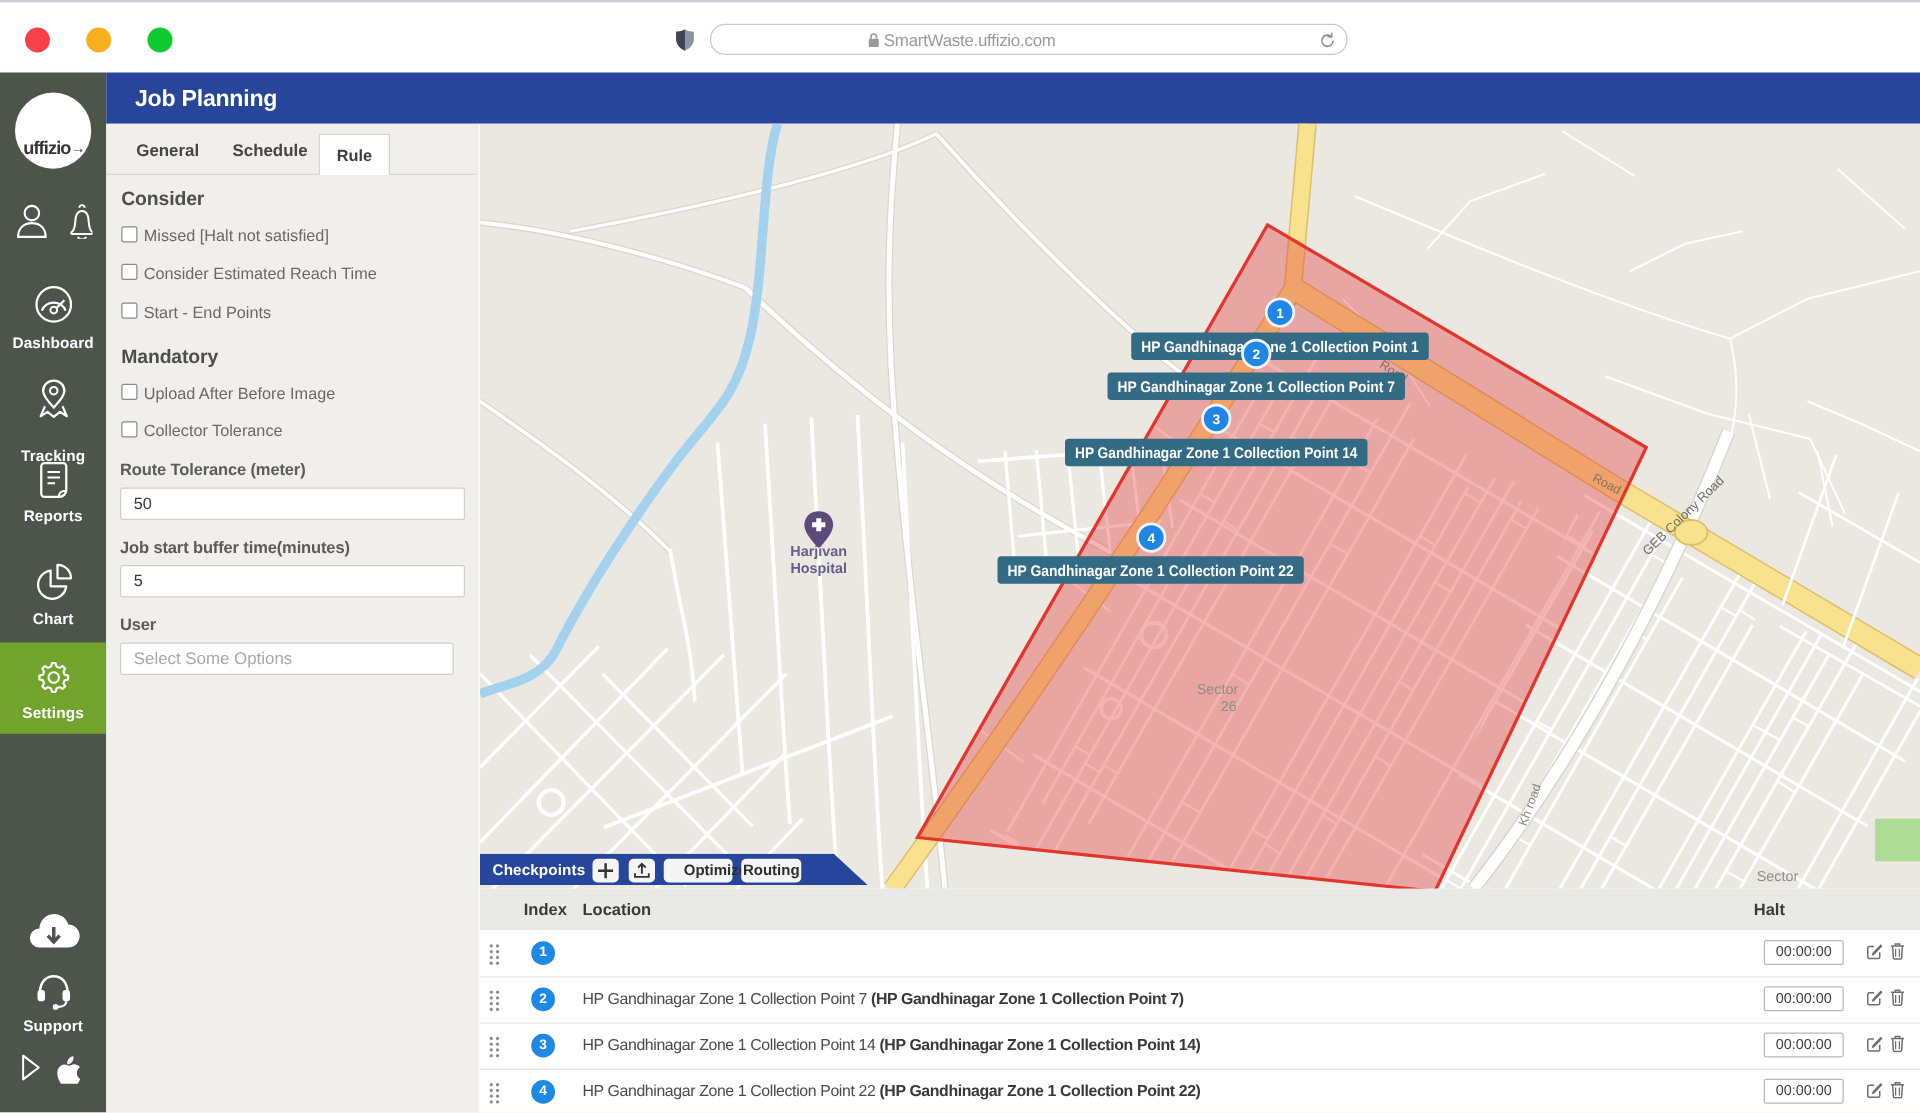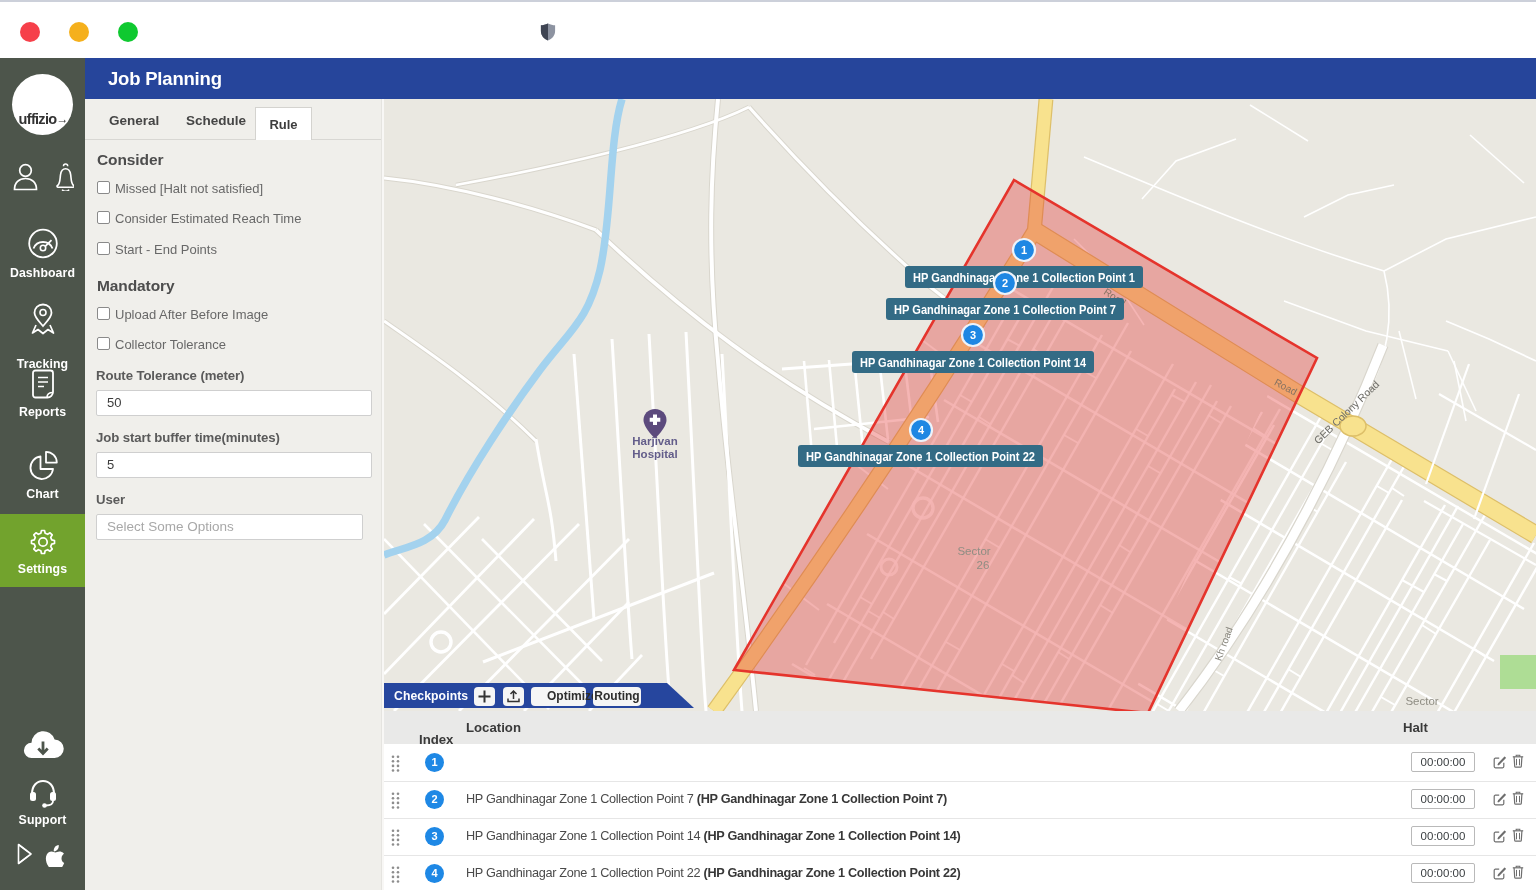--- a/index.html
+++ b/index.html
@@ -52,21 +52,21 @@
 #cktxt { position:absolute; left:394px; top:689px; font-size:12.2px; font-weight:bold; color:#fdfdff; letter-spacing:0.1px;}
 .ckbtn { position:absolute; top:687px; height:19px; background:#f5f5f5; border-radius:4px; text-align:center; font-size:12px; font-weight:bold; color:#2d2d2d; line-height:19px; }
 #btn-plus { left:474px; width:21px; }
 #btn-up { left:503px; width:21px; }
 #btn-opt { left:531px; width:55px;padding-left:16px; }
 #btn-rout { left:593px; width:48px; }
 
 
 #btable { position:absolute; left:384px; top:711px; width:1152px; height:179px; background:#fff; }
 #thead { position:absolute; left:0; top:0; width:1152px; height:33px; background:#e9e9e8; font-size:13.2px; font-weight:bold; color:#3a3a3a; }
-#th-index { position:absolute; left:35px; top:21px;text-align:right; }
+#th-index { position:absolute; left:35px; top:9px;text-align:right; }
 #th-loc { position:absolute; left:82px; top:9px; }
 #th-halt { position:absolute; left:1019px; top:9px; }
 .trow { position:absolute; left:0; width:1152px; height:37px; background:#fff; }
 .trow .drag { position:absolute; left:6px; top:10px; }
 .trow .num { position:absolute; left:41px; top:9px; width:19px; height:19px; border-radius:50%; background:#1e88e5; color:#fff; font-size:11px; font-weight:bold; text-align:center; line-height:19px; }
 .trow .loc { position:absolute; left:82px; top:11px; font-size:12.7px; color:#4a4a4a; letter-spacing:-0.3px; white-space:nowrap; }
 .trow .loc b { color:#383838; }
 .trow .halt { position:absolute; left:1027px; top:8px; width:64px; height:20px; border:1px solid #b9b9b9; border-radius:2px; background:#fff; font-size:11.5px; color:#3c4043; text-align:center; line-height:19px; }
 .trow .ic-edit { position:absolute; left:1109px; top:11px; }
 .trow .ic-del { position:absolute; left:1128px; top:10px; }
@@ -77,20 +77,30 @@
 <div id="page">
 
   <div id="topbar">
     <div class="light" id="l-red"></div>
     <div class="light" id="l-yel"></div>
     <div class="light" id="l-grn"></div>
     <svg id="shield" width="16" height="18" viewBox="0 0 16 18">
       <path d="M8 0.5 C5.5 1.8 3 2.2 0.9 2.3 L0.9 8 C0.9 12.5 4 16 8 17.5 C12 16 15.1 12.5 15.1 8 L15.1 2.3 C13 2.2 10.5 1.8 8 0.5 Z" fill="#8d93a1"></path>
       <path d="M8 0.5 C5.5 1.8 3 2.2 0.9 2.3 L0.9 8 C0.9 12.5 4 16 8 17.5 L8 0.5 Z" fill="#3f4553"></path>
     </svg>
+    <div id="urlbar">
+      <div id="urltxt"><svg width="10" height="12" viewBox="0 0 10 12" style="vertical-align:-1px">
+            <rect x="1" y="5" width="8" height="6.5" rx="1" fill="#9a9a9a"></rect>
+            <path d="M2.8 5 V3.4 a2.2 2.2 0 0 1 4.4 0 V5" fill="none" stroke="#9a9a9a" stroke-width="1.3"></path>
+          </svg> SmartWaste.uffizio.com</div>
+      <svg id="refresh" width="14" height="15" viewBox="0 0 14 15">
+          <path d="M11.5 7.5 a4.5 4.5 0 1 1 -1.4 -3.2" fill="none" stroke="#8f8f8f" stroke-width="1.3"></path>
+          <path d="M10.3 1.2 L10.3 4.6 L7 4.4" fill="none" stroke="#8f8f8f" stroke-width="1.3"></path>
+        </svg>
+    </div>
   </div>
 
   <div id="sidebar">
     <div id="settings-bg"></div>
     <div id="logo">
         <div id="logotxt">uffizio<span style="font-size:12px;letter-spacing:0;vertical-align:1.5px">→</span></div>
       </div>
     <svg style="position:absolute;left:11px;top:105px" width="63" height="28" viewBox="0 0 63 28">
       <circle cx="14.5" cy="7.5" r="5.8" fill="none" stroke="#fff" stroke-width="1.7"></circle>
       <path d="M3.5 26.5 C3.5 19.5 8 15.5 14.5 15.5 C21 15.5 25.5 19.5 25.5 26.5 Z" fill="none" stroke="#fff" stroke-width="1.7"></path>

